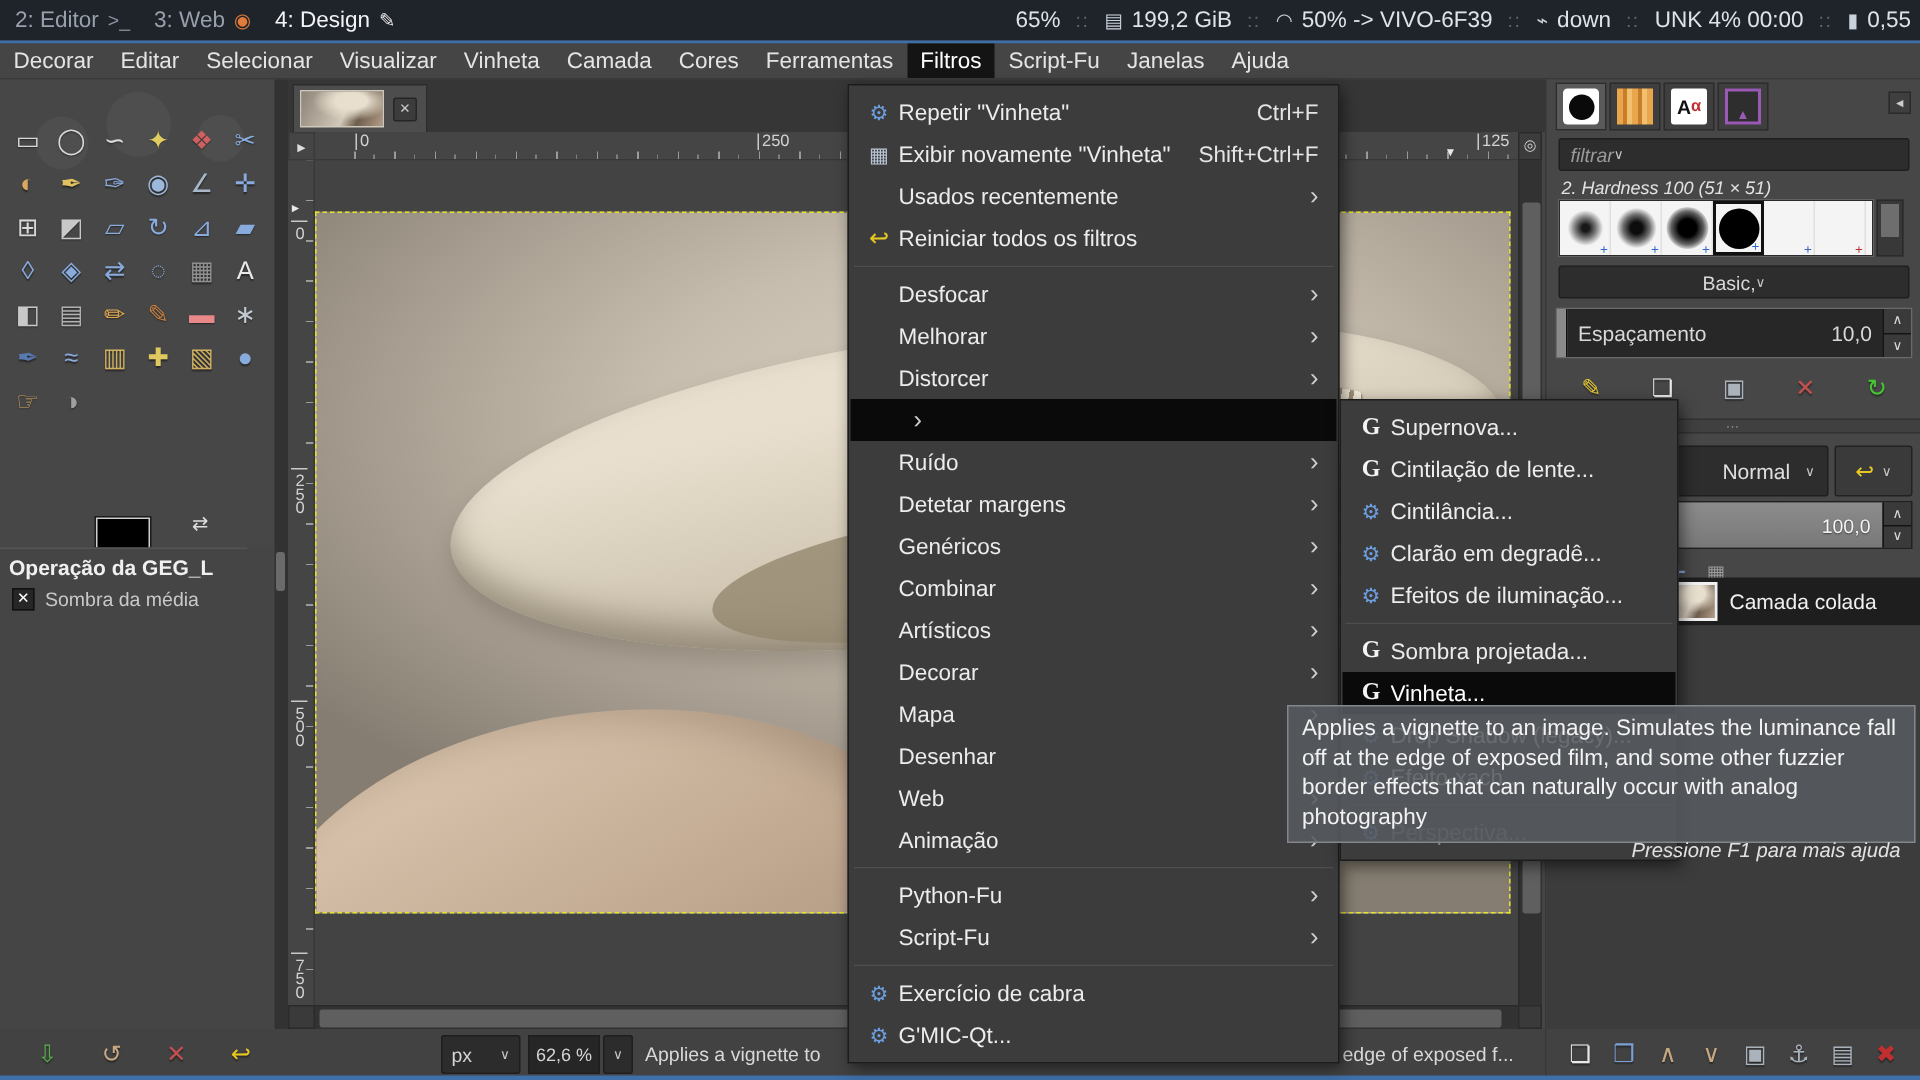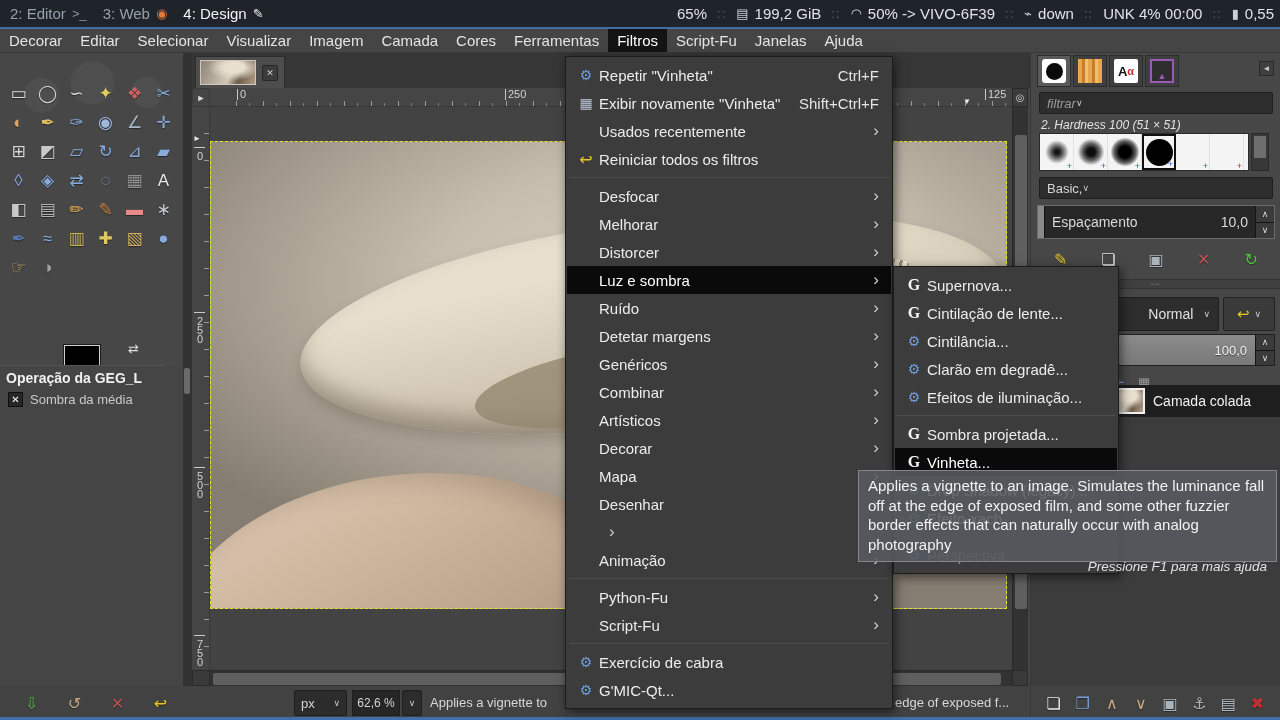--- a/index.html
+++ b/index.html
@@ -153,21 +153,21 @@
   .bcell.redplus::after{color:#c03030;}
   .bdot{width:28px;height:28px;border-radius:50%;}
   .b1{background:radial-gradient(circle,rgba(0,0,0,.9) 0 12%,rgba(0,0,0,.5) 35%,transparent 60%);}
   .b2{background:radial-gradient(circle,rgba(0,0,0,.95) 0 20%,rgba(0,0,0,.55) 45%,transparent 68%);}
   .b3{background:radial-gradient(circle,#000 0 30%,rgba(0,0,0,.6) 55%,transparent 75%);}
   .bsolid{width:27px;height:27px;background:#000;border-radius:50%;}
   .bglyph{font-size:24px;color:#111;line-height:1;}
   #brush-scroll{position:absolute;left:220px;top:80px;width:18px;height:38px;background:#383838;border:1px solid #2a2a2a;}
   #brush-scroll i{position:absolute;left:2px;top:2px;width:12px;height:22px;background:#6e6e6e;}
   #group-select{position:absolute;left:8px;top:124px;width:234px;height:22px;background:#2d2d2d;border:1px solid #1f1f1f;border-radius:2px;
-    display:flex;align-items:center;justify-content:flex-start;padding:0 7px;font-size:13px;color:#d8d8d8;}
+    display:flex;align-items:center;justify-content:center;padding:0 7px;font-size:13px;color:#d8d8d8;}
   #spacing-spin{position:absolute;left:6px;top:152px;width:238px;height:34px;border:1px solid #6a6a6a;background:#272727;display:flex;}
   #spacing-handle{width:7px;background:#8a8a8a;border-right:1px solid #111;}
   #spacing-body{flex:1;display:flex;align-items:center;justify-content:space-between;padding:0 7px;font-size:14px;color:#d8d8d8;}
   #rd-buttons{position:absolute;left:6px;top:192px;width:238px;height:28px;display:flex;justify-content:space-around;align-items:center;}
   #rd-splitter{position:absolute;left:0;top:226px;width:250px;height:10px;background:#404040;border-top:1px solid #333;border-bottom:1px solid #333;
     display:flex;align-items:center;justify-content:center;font-size:9px;color:#8a8a8a;letter-spacing:2px;}
   
   #mode-row{position:absolute;left:6px;top:244px;width:238px;height:34px;display:flex;gap:4px;}
   #mode-select{flex:1;height:34px;background:#2d2d2d;border:1px solid #1f1f1f;border-radius:2px;
     display:flex;align-items:center;justify-content:flex-end;gap:10px;padding:0 8px;font-size:14px;color:#e0e0e0;}
@@ -258,21 +258,21 @@
         </span>
       </div>
   </div>
   <div id="topbar-line"></div>
 
   <div id="menubar">
       <div class="mb-item">Decorar</div>
       <div class="mb-item">Editar</div>
       <div class="mb-item">Selecionar</div>
       <div class="mb-item">Visualizar</div>
-      <div class="mb-item">Imagem</div>
+      <div class="mb-item">Vinheta</div>
       <div class="mb-item">Camada</div>
       <div class="mb-item">Cores</div>
       <div class="mb-item">Ferramentas</div>
       <div class="mb-item active">Filtros</div>
       <div class="mb-item">Script-Fu</div>
       <div class="mb-item">Janelas</div>
       <div class="mb-item">Ajuda</div>
     </div>
 
   <div id="toolbox">
@@ -555,21 +555,20 @@
         <span class="mi-label">Melhorar</span>
         <span class="mi-right arrow">›</span>
       </div>
       <div class="menu-item">
         <span class="mi-icon"></span>
         <span class="mi-label">Distorcer</span>
         <span class="mi-right arrow">›</span>
       </div>
       <div class="menu-item hl">
         <span class="mi-icon"></span>
-        <span class="mi-label">Luz e sombra</span>
         <span class="mi-right arrow">›</span>
       </div>
       <div class="menu-item">
         <span class="mi-icon"></span>
         <span class="mi-label">Ruído</span>
         <span class="mi-right arrow">›</span>
       </div>
       <div class="menu-item">
         <span class="mi-icon"></span>
         <span class="mi-label">Detetar margens</span>
@@ -600,20 +599,21 @@
         <span class="mi-label">Mapa</span>
         <span class="mi-right arrow">›</span>
       </div>
       <div class="menu-item">
         <span class="mi-icon"></span>
         <span class="mi-label">Desenhar</span>
         <span class="mi-right arrow">›</span>
       </div>
       <div class="menu-item">
         <span class="mi-icon"></span>
+        <span class="mi-label">Web</span>
         <span class="mi-right arrow">›</span>
       </div>
       <div class="menu-item">
         <span class="mi-icon"></span>
         <span class="mi-label">Animação</span>
         <span class="mi-right arrow">›</span>
       </div>
       <div class="menu-sep"></div>
       <div class="menu-item">
         <span class="mi-icon"></span>

